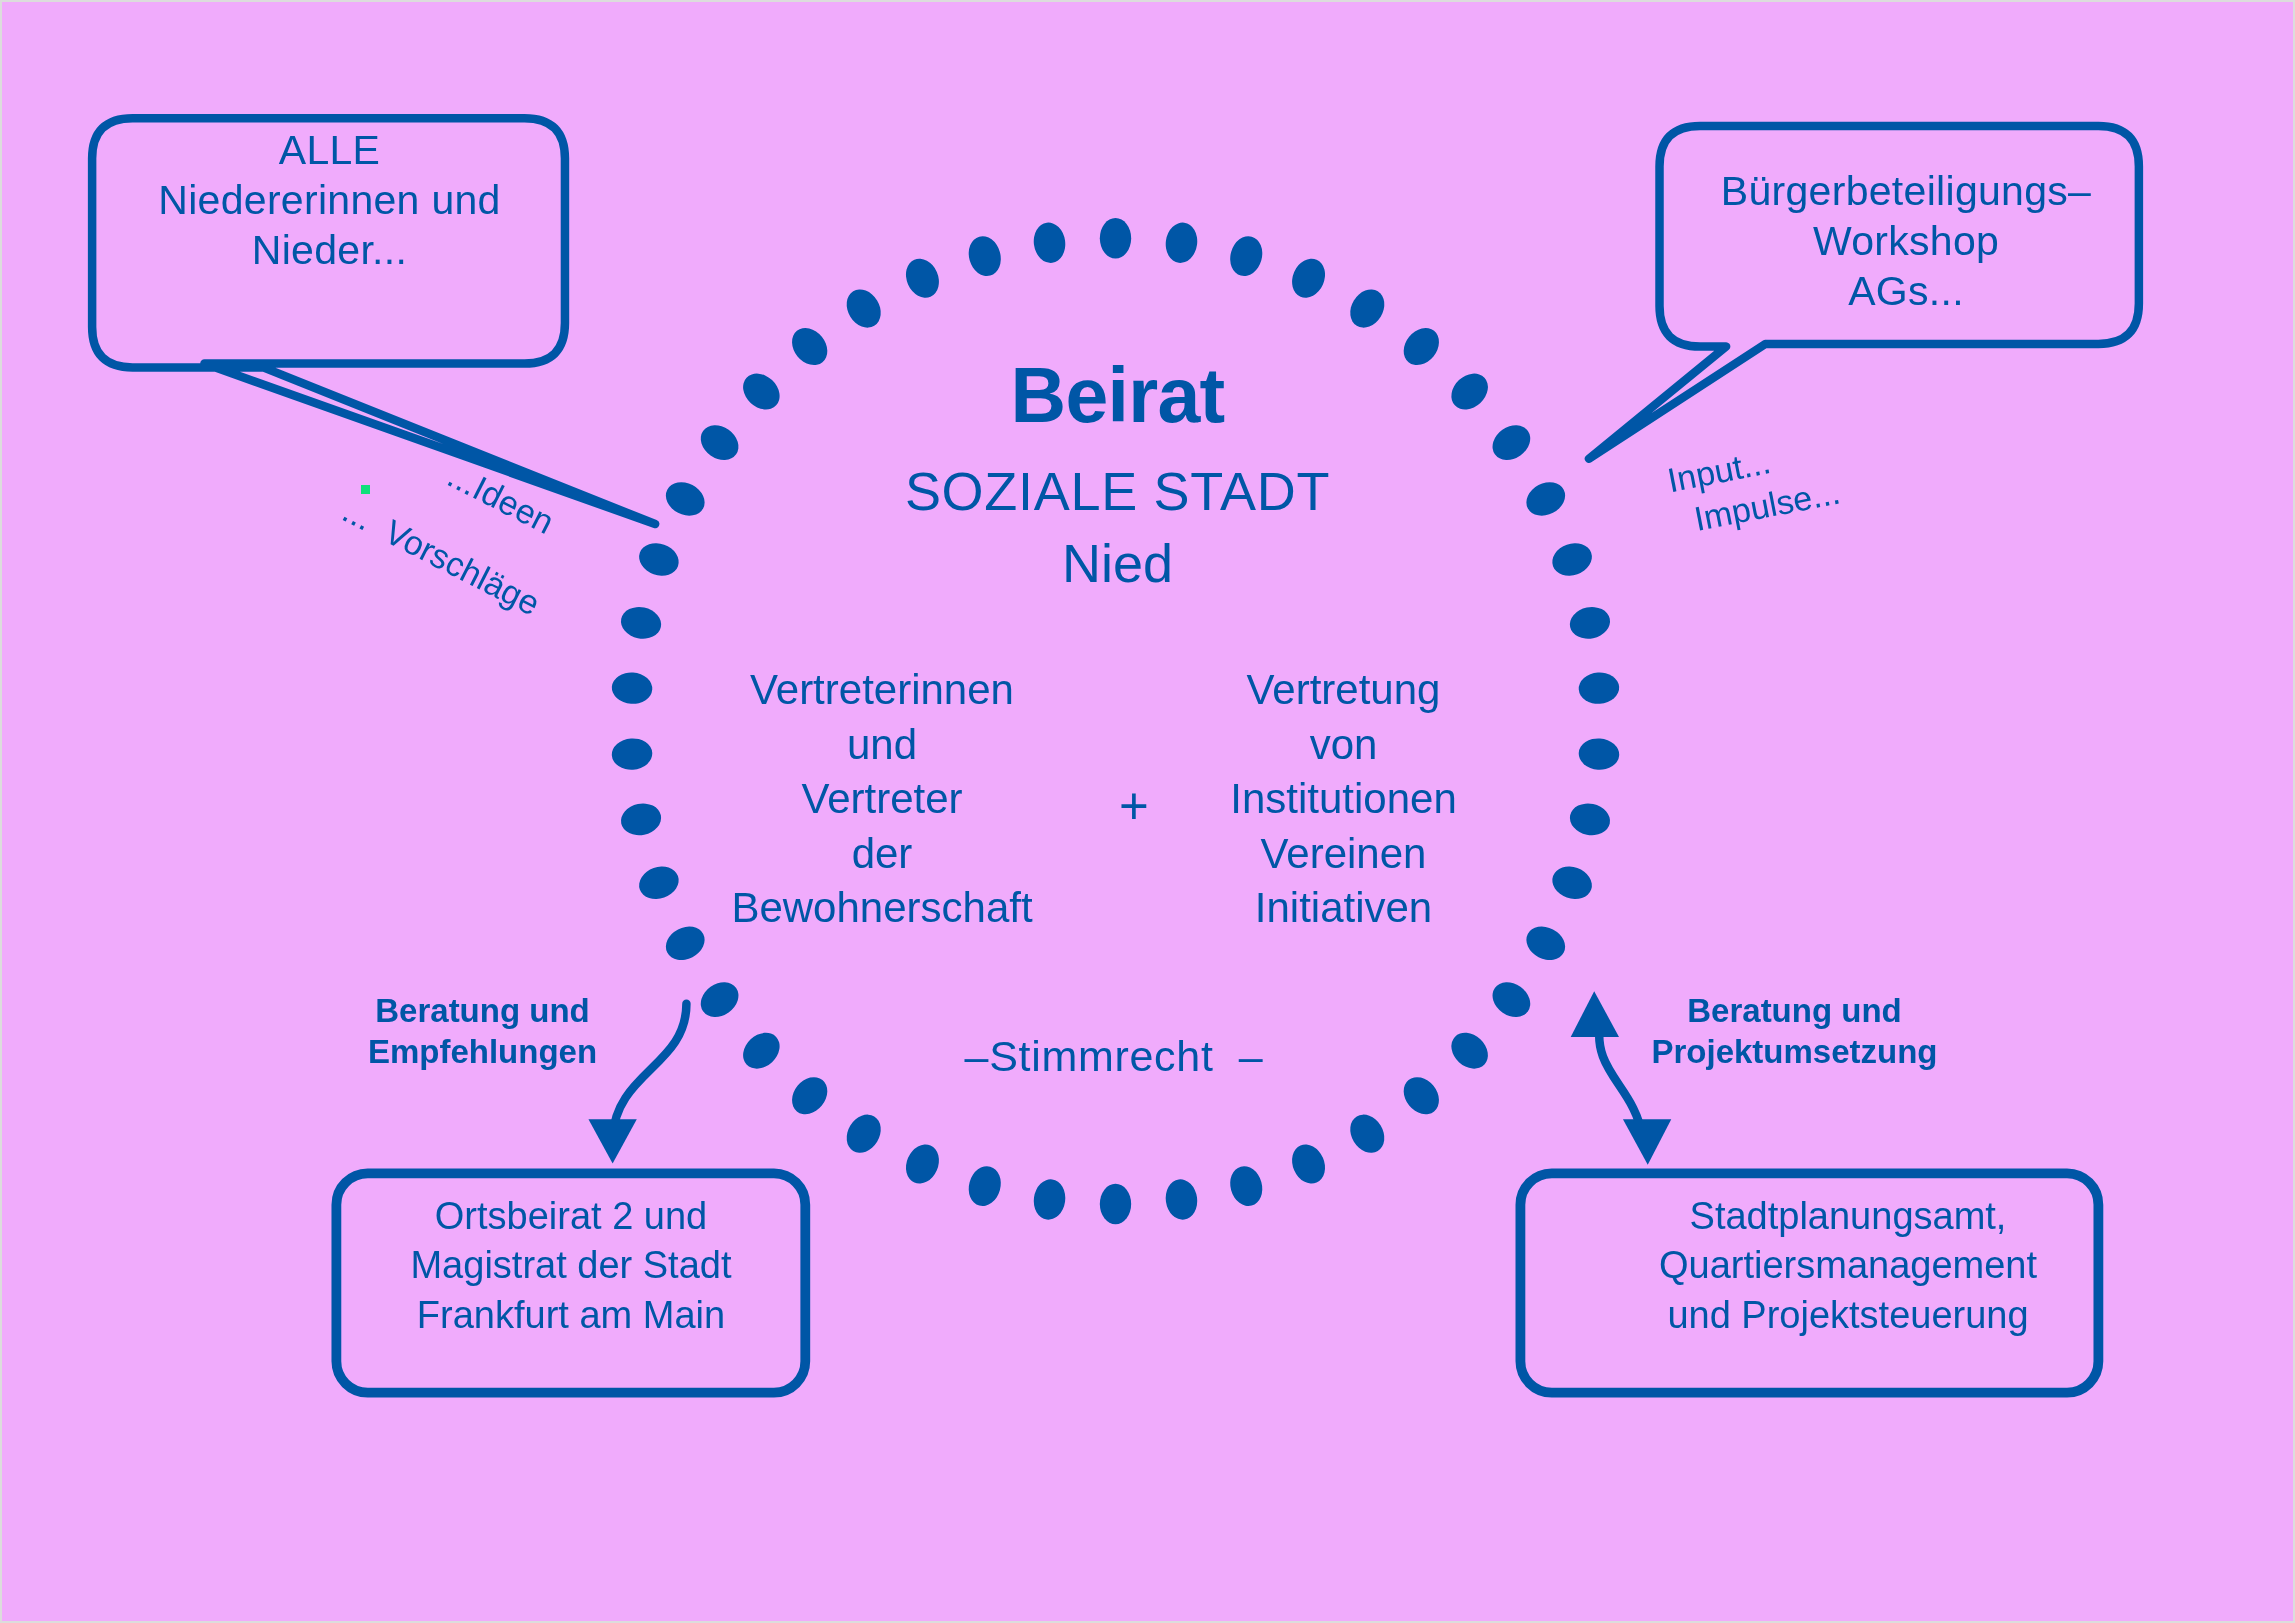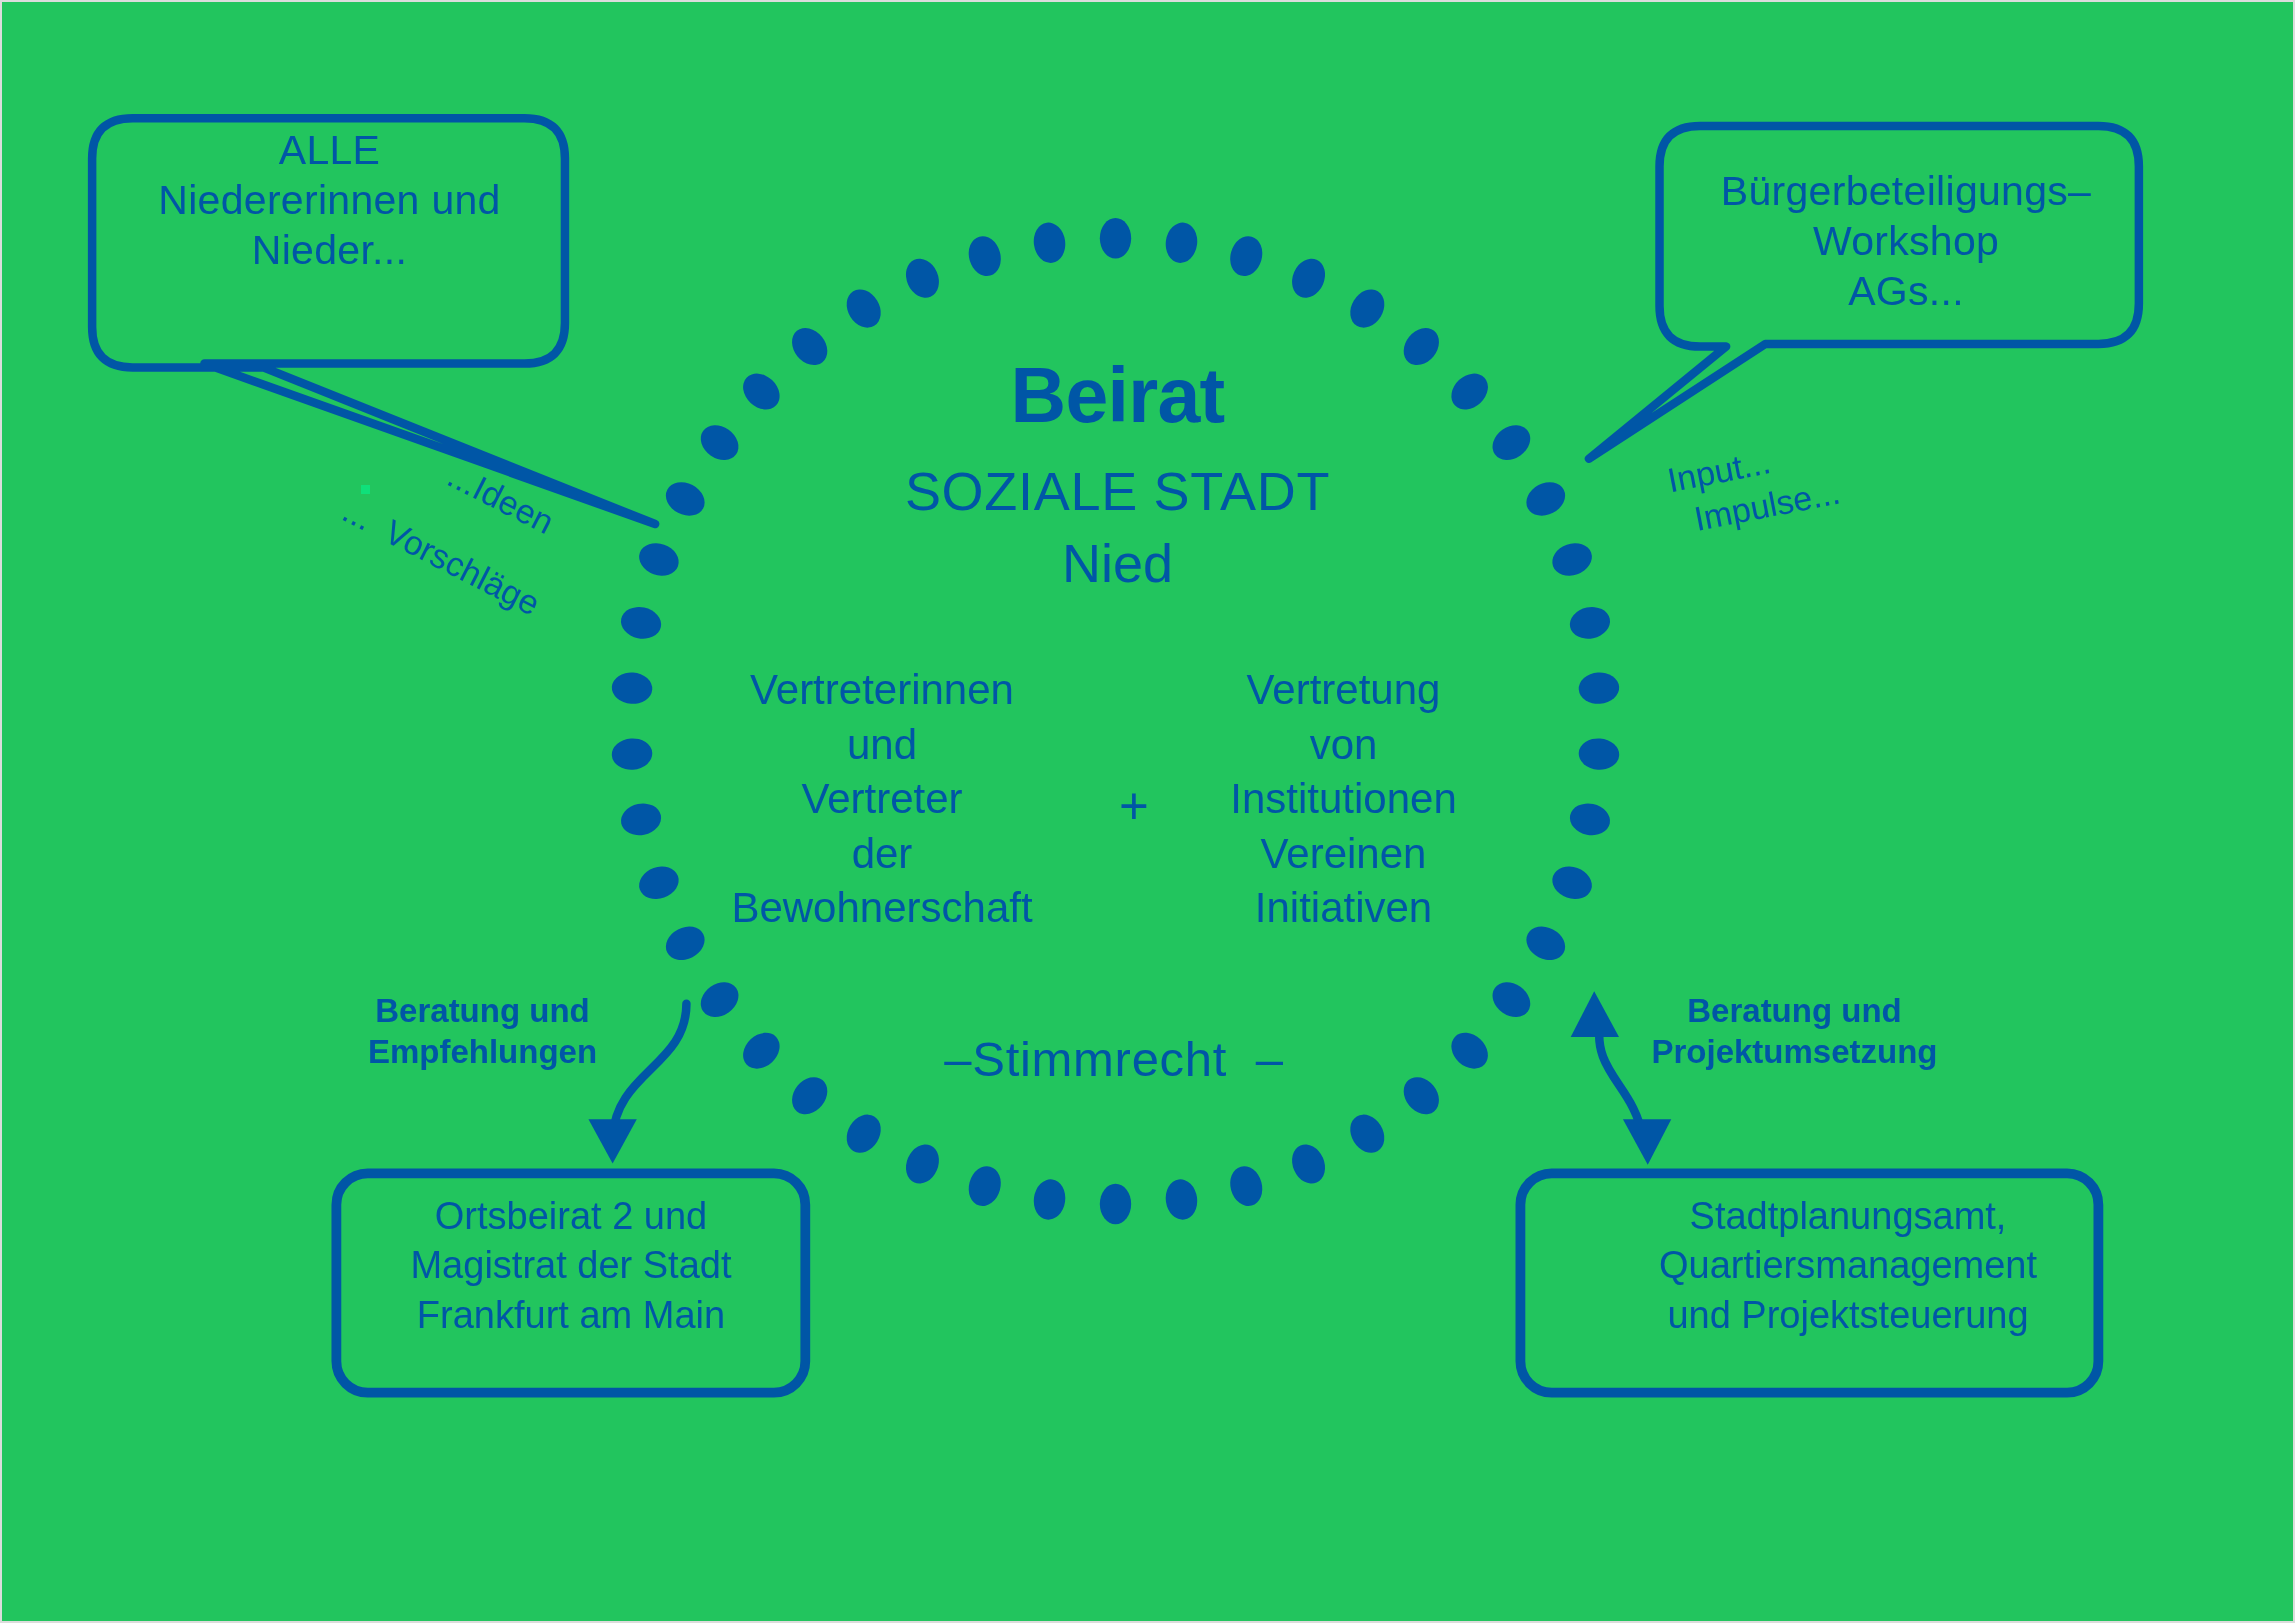--- a/index.html
+++ b/index.html
@@ -4,21 +4,21 @@
 <style>
   html, body {
     margin: 0;
     padding: 0;
     background: #ffffff;
   }
   #stage {
     position: relative;
     width: 2295px;
     height: 1623px;
-    background: #22c55e;
+    background: #f0abfc;
     box-sizing: border-box;
     border: 2.6px solid #dcdcdc;
     overflow: hidden;
     font-family: "Liberation Sans", sans-serif;
     color: #0056a6;
   }
   #svgroot {
     position: absolute;
     inset: 0;
     width: 100%;
@@ -73,21 +73,21 @@
     text-align: center;
   }
   #col-left  { left: 710px; top: 661px; width: 340px; }
   #col-right { left: 1204px; top: 661px; width: 275px; }
   #plus-sign {
     left: 1073px; top: 775px; width: 118px;
     font-size: 51px; text-align: center;
   }
   #stimmrecht {
     left: 896px; top: 1029px; width: 432px;
-    font-size: 49px; letter-spacing: 0.7px;
+    font-size: 43px; letter-spacing: 0.7px;
   }
 
   
   .sidelabel {
     position: absolute;
     font-size: 33px;
     line-height: 1.24;
     text-align: center;
     font-weight: bold;
   }

